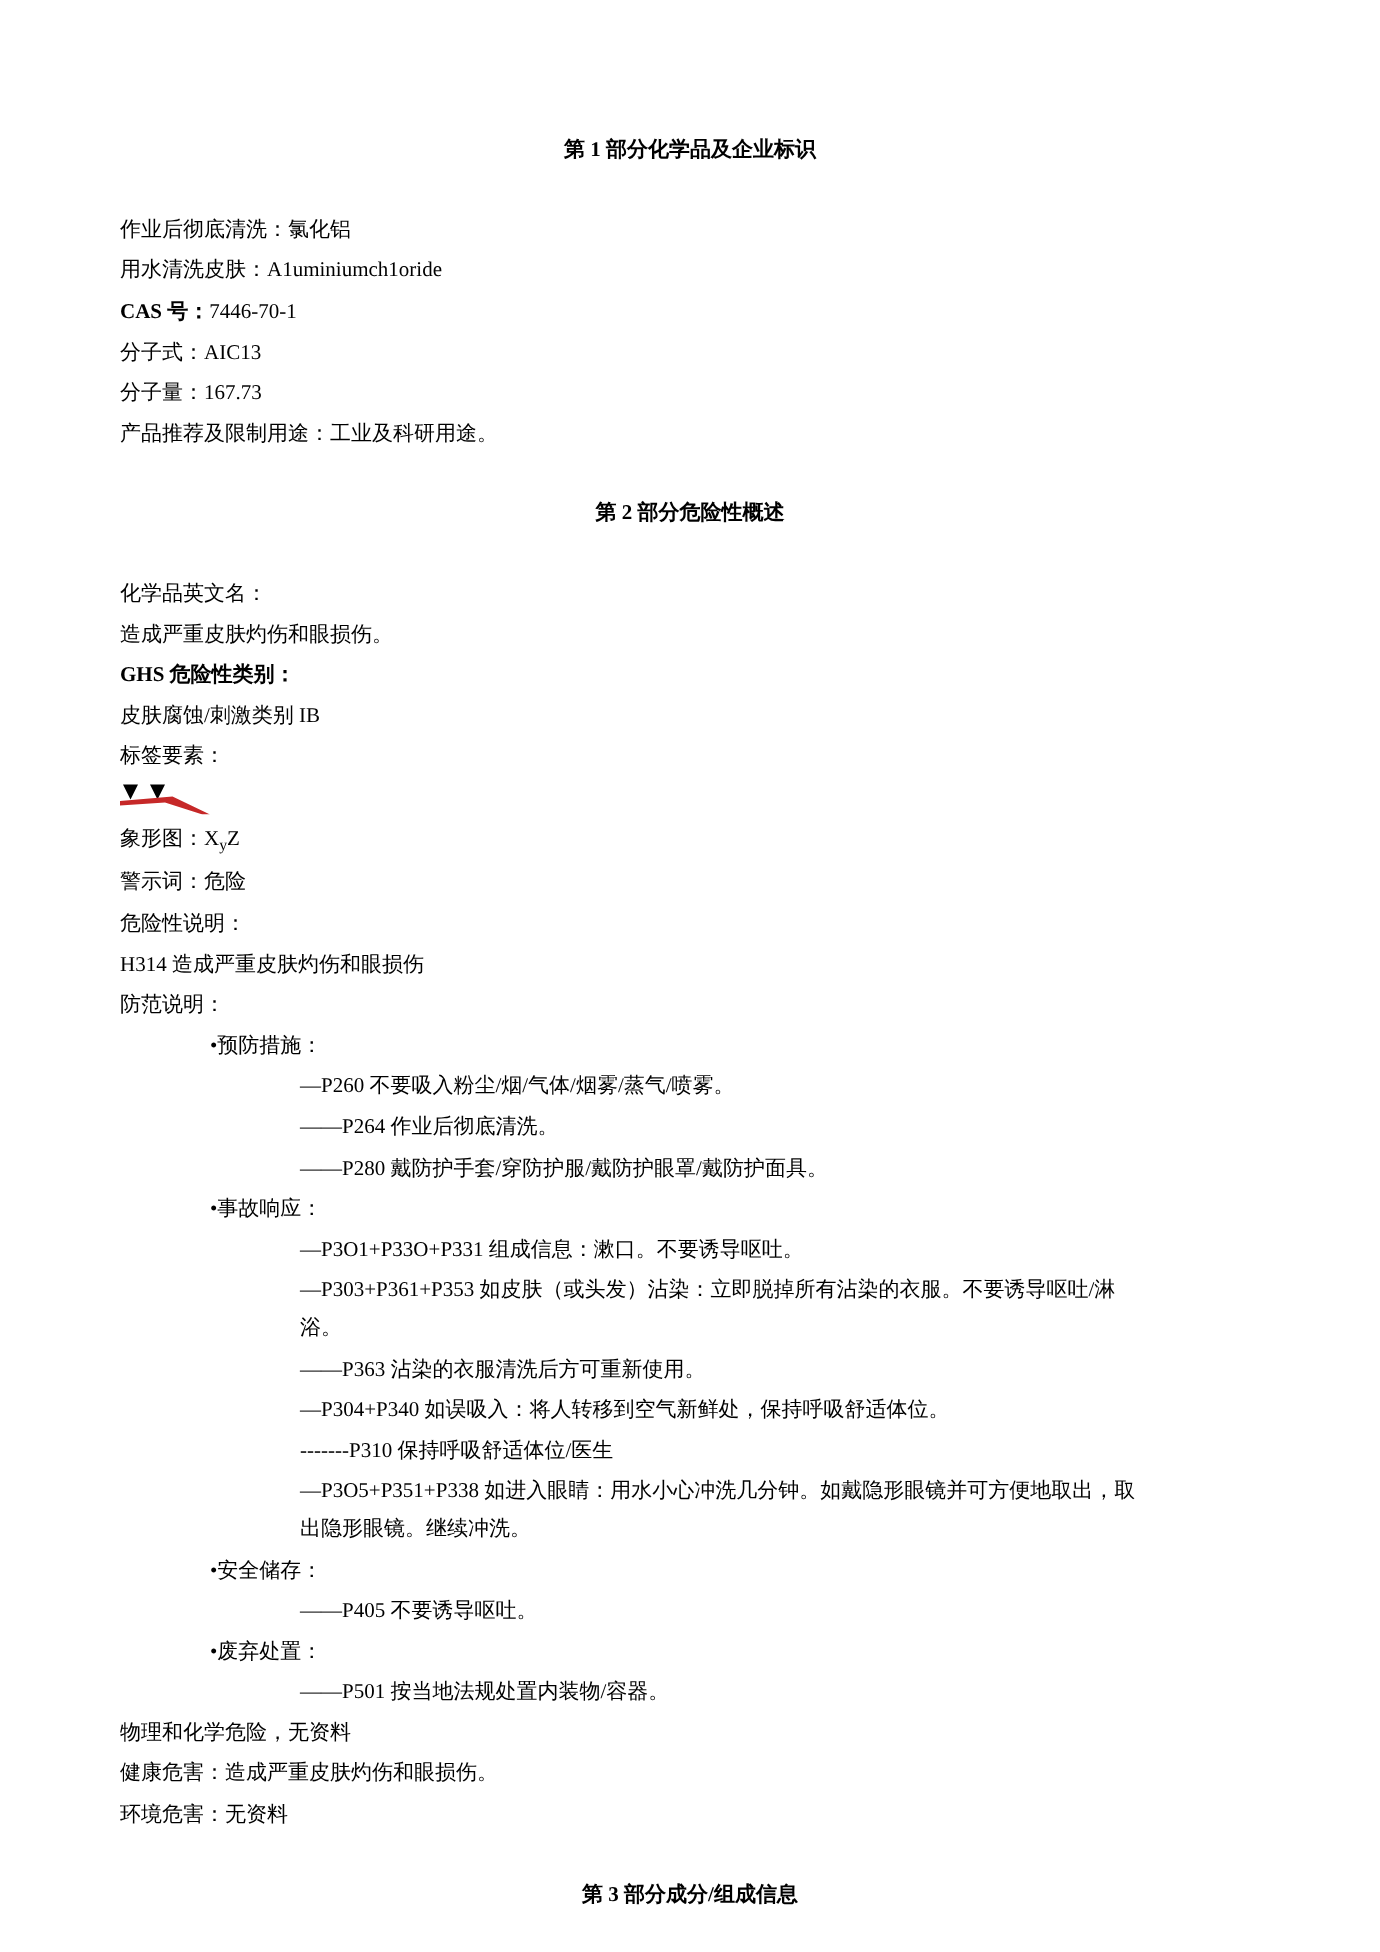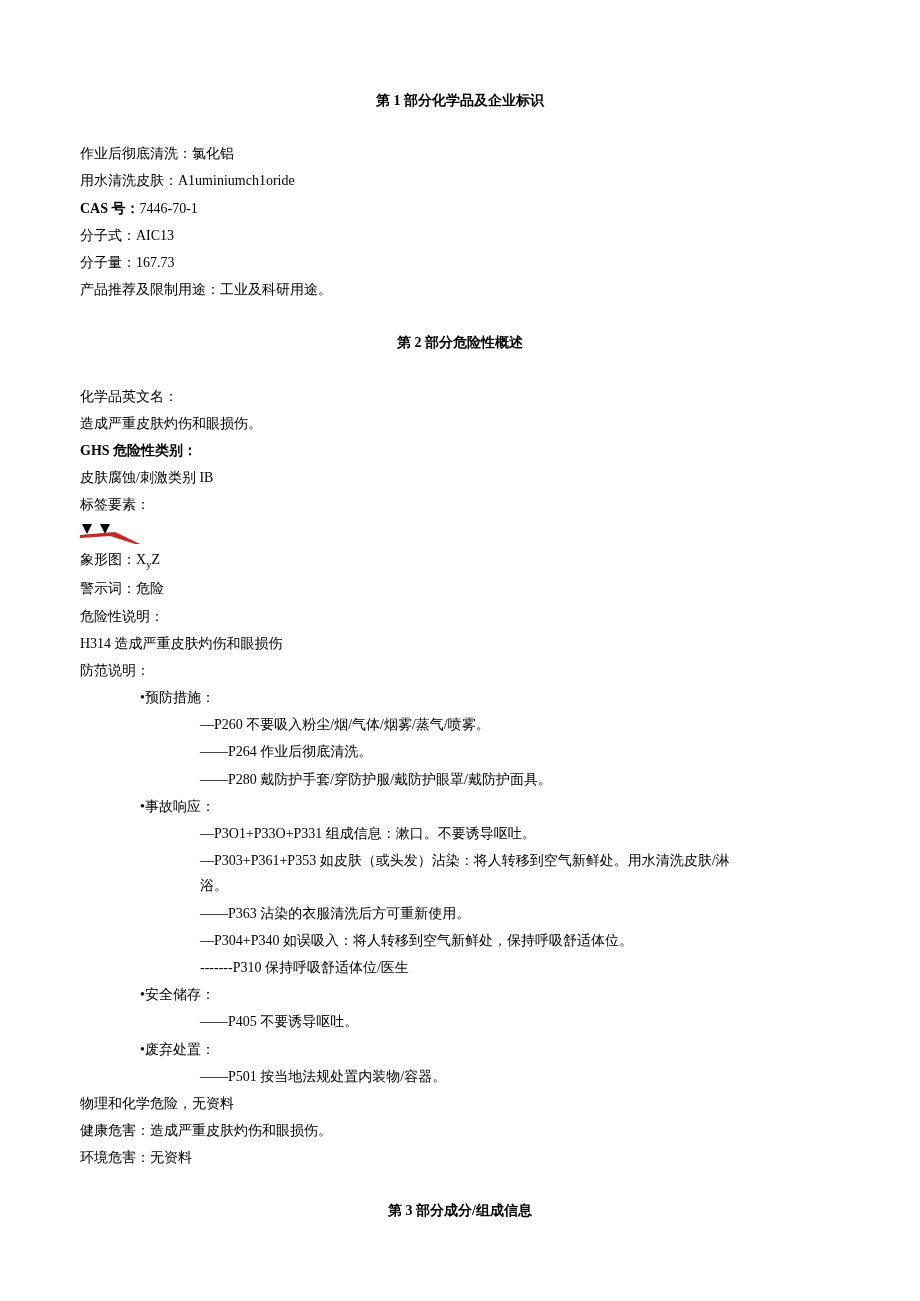--- a/index.html
+++ b/index.html
@@ -84,27 +84,29 @@
 <div class="line">防范说明：</div>
 
 <div class="line indent-1">•预防措施：</div>
 <div class="line indent-2">—P260 不要吸入粉尘/烟/气体/烟雾/蒸气/喷雾。</div>
 <div class="line indent-2">——P264 作业后彻底清洗。</div>
 <div class="line indent-2">——P280 戴防护手套/穿防护服/戴防护眼罩/戴防护面具。</div>
 
 <div class="line indent-1">•事故响应：</div>
 <div class="line indent-2">—P3O1+P33O+P331 组成信息：漱口。不要诱导呕吐。</div>
 <div class="line indent-2-wrap">
-  <div style="text-indent:0;">—P303+P361+P353 如皮肤（或头发）沾染：将人转移到空气新鲜处。用水清洗皮肤/淋</div>
+  <div style="text-indent:0;">—P303+P361+P353 如皮肤（或头发）沾染：立即脱掉所有沾染的衣服。不要诱导呕吐/淋</div>
   <div class="indent-cont" style="padding-left:0;">浴。</div>
 </div>
 <div class="line indent-2">——P363 沾染的衣服清洗后方可重新使用。</div>
 <div class="line indent-2">—P304+P340 如误吸入：将人转移到空气新鲜处，保持呼吸舒适体位。</div>
 <div class="line indent-2">-------P310 保持呼吸舒适体位/医生</div>
 <div class="line indent-2-wrap">
+  <div style="text-indent:0;">—P3O5+P351+P338 如进入眼睛：用水小心冲洗几分钟。如戴隐形眼镜并可方便地取出，取</div>
+  <div class="indent-cont" style="padding-left:0;">出隐形眼镜。继续冲洗。</div>
 </div>
 
 <div class="line indent-1">•安全储存：</div>
 <div class="line indent-2">——P405 不要诱导呕吐。</div>
 
 <div class="line indent-1">•废弃处置：</div>
 <div class="line indent-2">——P501 按当地法规处置内装物/容器。</div>
 
 <div class="line">
   <span>物理和化学危险，</span><span>无资料</span>

